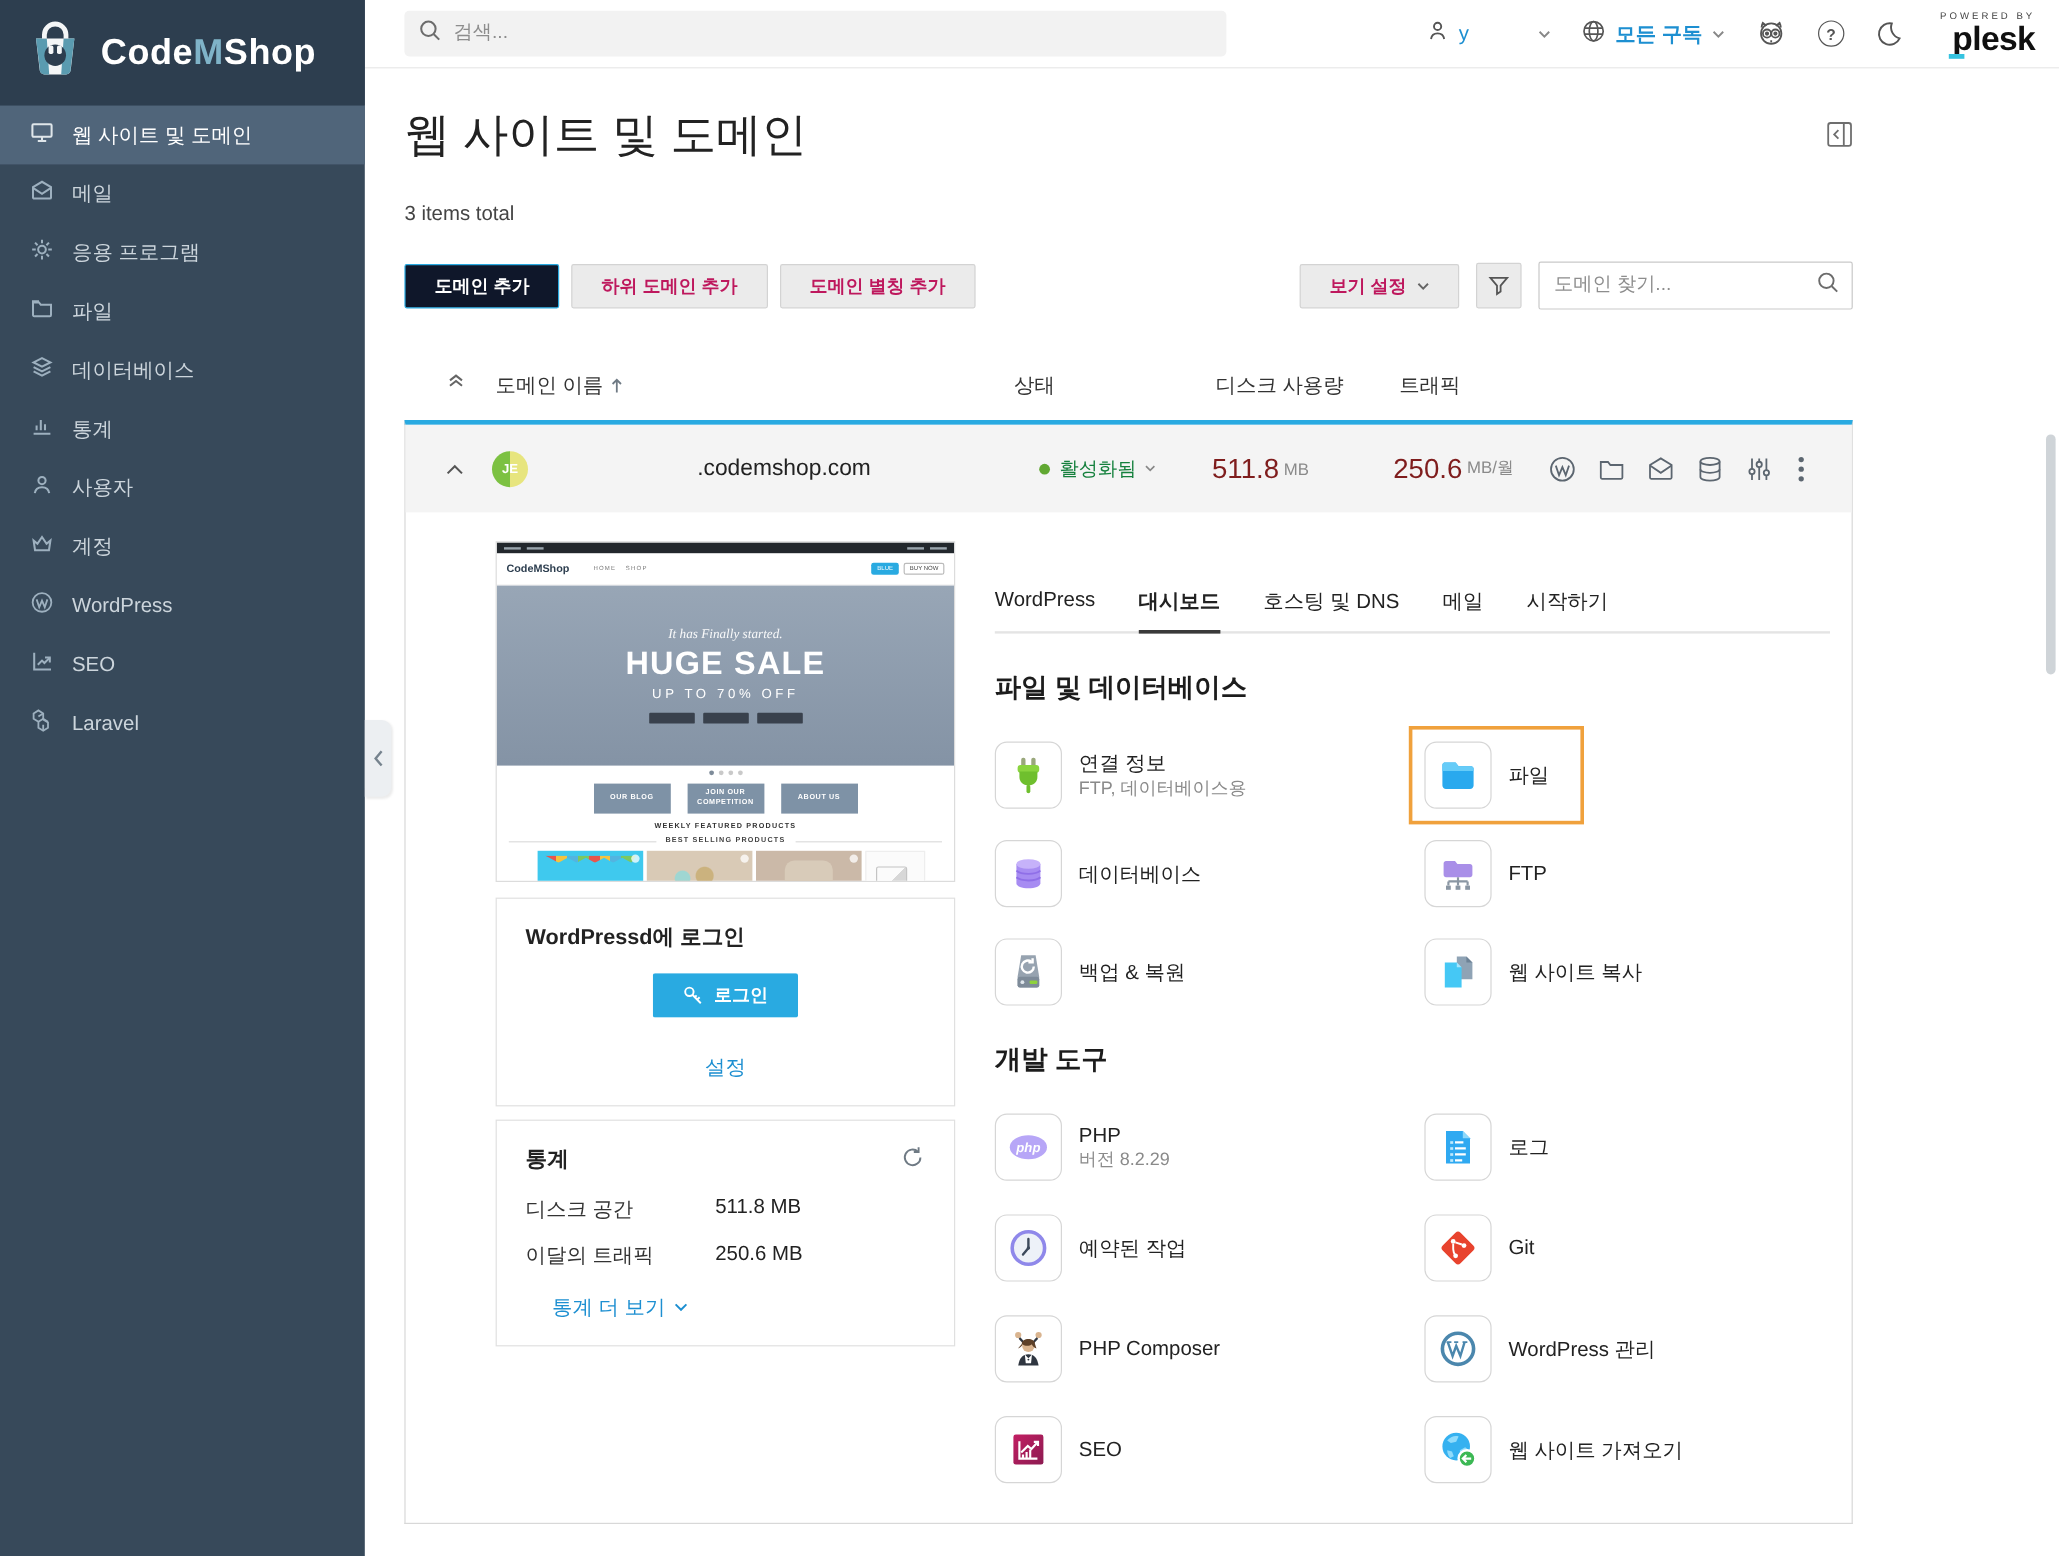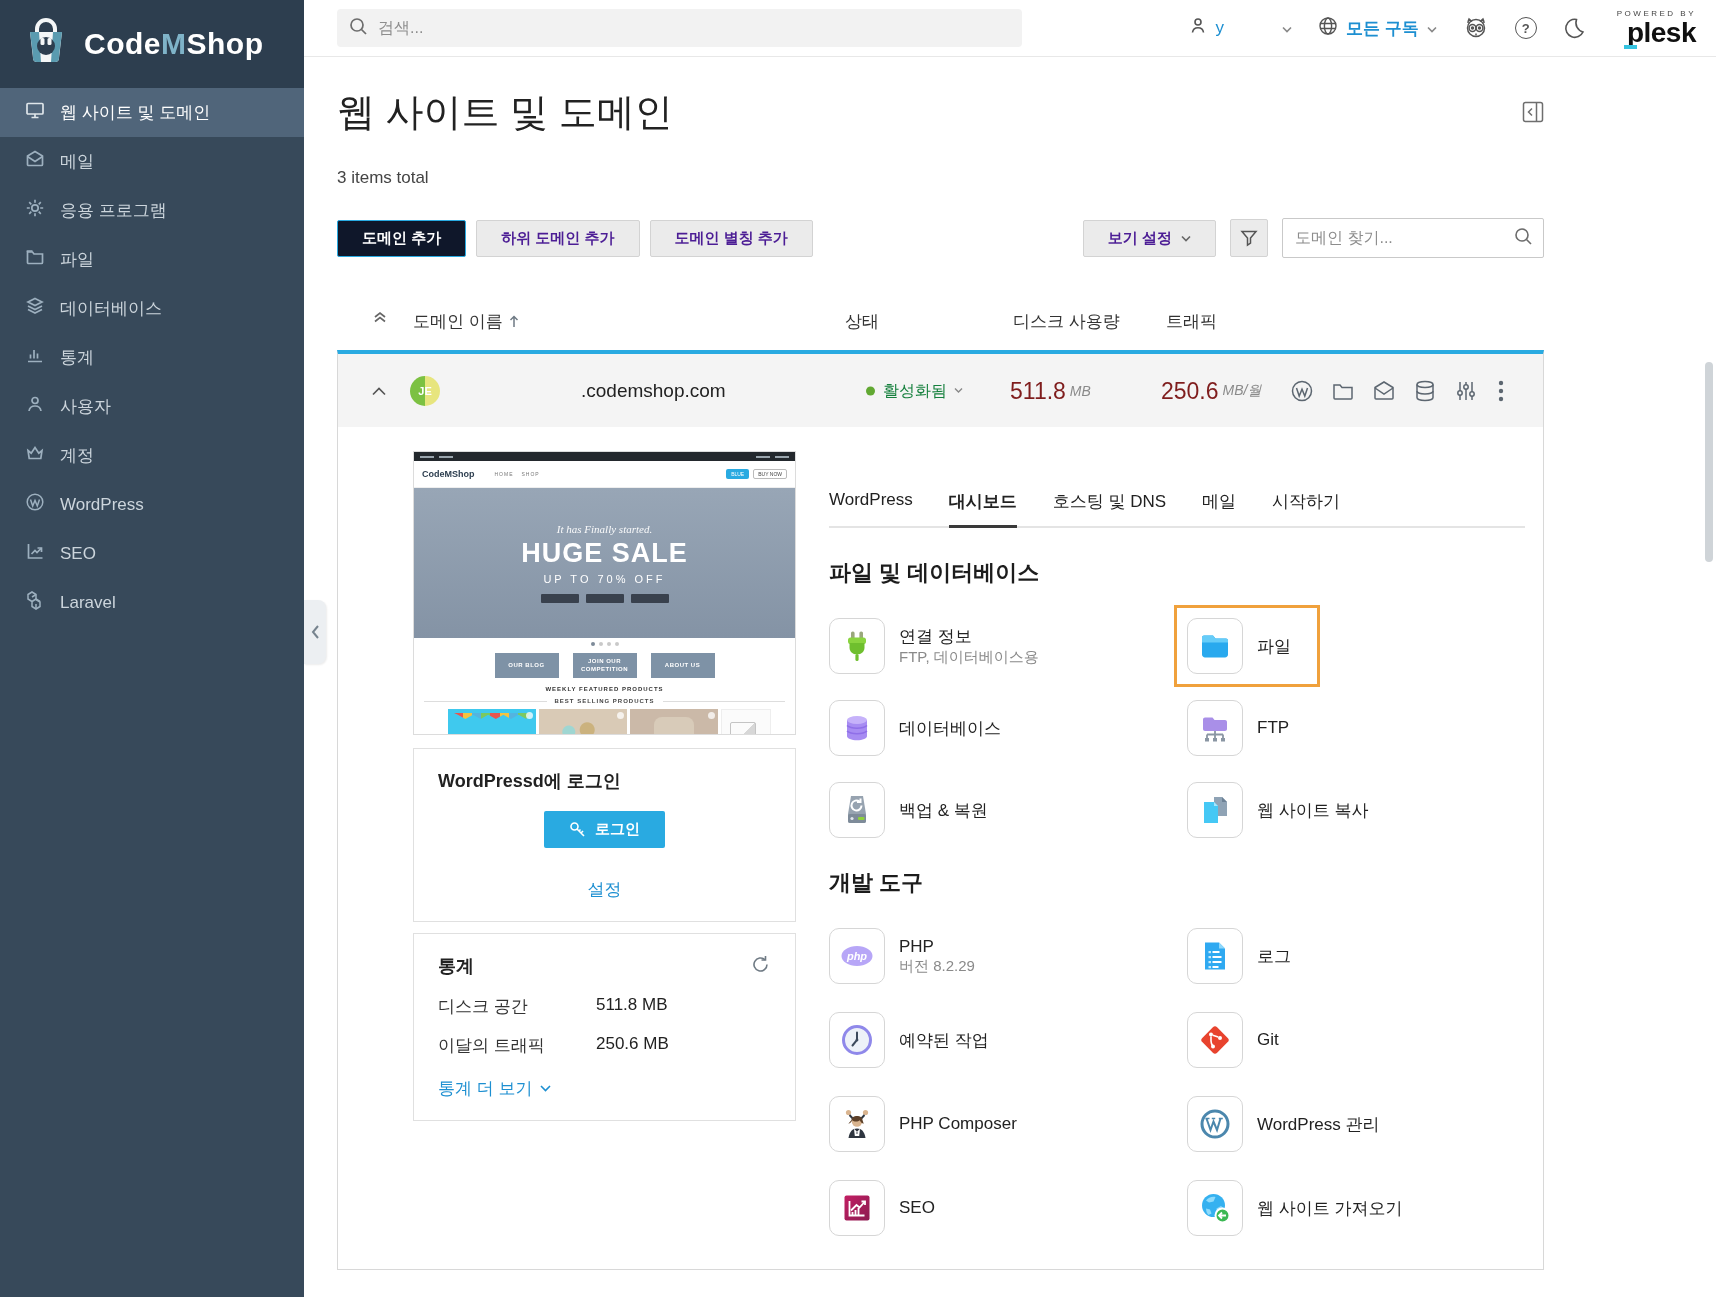--- a/index.html
+++ b/index.html
@@ -37,41 +37,41 @@
   .content { position:absolute; left:304px; top:57px; width:1412px; height:1240px; background:#fff; }
   .container { margin-left:33px; width:1207px; }
   .page-head { display:flex; align-items:flex-start; justify-content:space-between; margin-top:30px; }
   h1.page-title { font-size:38px; font-weight:500; color:#222; }
   .collapse-pane { margin-top:14px; color:#6e6e6e; cursor:pointer; }
   .items-total { margin-top:30px; font-size:17px; color:#444; }
 
   .toolbar { display:flex; align-items:center; margin-top:30px; gap:10px; }
   .btn { font-size:15px; font-weight:bold; border-radius:2px; padding:0 24px; height:37px; display:inline-flex; align-items:center; justify-content:center; cursor:pointer; border:1px solid transparent; font-family:inherit; }
   .btn-primary { background:#0f172a; color:#fff; border-color:#29aae1; }
-  .btn-gray { background:#ebebeb; color:#4c1d95; border-color:#d3d3d3; }
+  .btn-gray { background:#ebebeb; color:#be185d; border-color:#d3d3d3; }
   .toolbar-right { margin-left:auto; display:flex; align-items:center; gap:14px; }
   .btn-view { display:inline-flex; gap:9px; align-items:center; }
   .icon-btn { width:38px; height:38px; background:#ebebeb; border:1px solid #d3d3d3; border-radius:2px; display:flex; align-items:center; justify-content:center; color:#555; cursor:pointer; }
   .domain-search { width:262px; height:40px; border:1px solid #c9c9c9; border-radius:2px; display:flex; align-items:center; padding:0 10px 0 12px; background:#fff; }
   .domain-search input { border:none; outline:none; font-size:16px; width:100%; color:#333; font-family:inherit; }
   .domain-search input::placeholder { color:#8d8d8d; }
 
   .table-head { position:relative; height:24px; margin-top:52px; font-size:17px; color:#333; }
   .th { position:absolute; top:0; cursor:pointer; display:flex; align-items:center; gap:6px; }
 
   
   .domain-card { margin-top:16px; border:1px solid #d8d8d8; border-top:4px solid #29aae1; min-height:920px; background:#fff; }
   .domain-row { position:relative; height:73px; background:#f4f4f4; }
   .dr-abs { position:absolute; top:50%; transform:translateY(-50%); display:flex; align-items:center; }
   .avatar { width:30px; height:30px; border-radius:50%; background:linear-gradient(90deg,#7cc142 50%,#e7e57e 50%); color:#fff; font-size:11px; font-weight:bold; display:flex; align-items:center; justify-content:center; }
   .domain-name { font-size:19px; color:#222; cursor:pointer; }
   .status-dot { width:9px; height:9px; border-radius:50%; background:#61a832; margin-right:8px; }
   .status-text { font-size:16px; color:#15803d; margin-right:7px; }
   .metric-num { font-size:23px; color:#7f1d1d; }
-  .metric-unit { font-size:14px; color:#8a8a8a; margin-left:4px;font-style:italic; }
+  .metric-unit { font-size:14px; color:#8a8a8a; margin-left:4px; }
   .row-icons { gap:17px; color:#5c6670; }
   .row-icons > span { cursor:pointer; display:flex; }
 
   
   .card-body { display:flex; align-items:flex-start; }
   .left-col { margin:24px 0 0 75px; width:383px; flex:0 0 auto; }
   .right-col { margin:63px 18px 0 33px; flex:1; }
 
   
   .preview { border:1px solid #dcdcdc; height:284px; overflow:hidden; cursor:pointer; background:#fff; }
@@ -114,21 +114,21 @@
   .wp-card { margin-top:13px; }
   .side-card h3 { font-size:18px; font-weight:bold; color:#222; }
   .wp-actions { display:flex; align-items:center; gap:30px; margin-top:18px;flex-direction:column; }
   .btn-login { background:#29aae1; color:#fff; gap:9px; display:inline-flex; }
   .link { color:#1d8fd1; font-size:17px; cursor:pointer; text-decoration:none; }
   .stats-card { margin-top:11px; }
   .stats-head { display:flex; justify-content:space-between; align-items:flex-start; }
   .stats-row { display:flex; margin-top:16px; font-size:17px; }
   .stats-label { width:158px; color:#333; }
   .stats-value { color:#222; }
-  .stats-more { margin-top:20px; display:flex; align-items:center; gap:8px; }
+  .stats-more { margin-top:20px; display:flex; align-items:center; gap:8px;margin-left:22px; }
 
   
   .tabs { display:flex; gap:36px; border-bottom:2px solid #e4e4e4; }
   .tab { font-size:17px; color:#222; padding-bottom:13px; cursor:pointer; position:relative; }
   .tab.active { font-weight:bold; }
   .tab.active::after { content:""; position:absolute; left:0; right:0; bottom:-2px; height:3px; background:#3a3a3a; }
 
   .section-heading { font-size:22px; font-weight:bold; color:#1c1c1c; margin-top:30px; }
   .tile-grid { display:grid; grid-template-columns:358px 1fr; row-gap:26px; margin-top:30px; }
   .tile-grid.dev { row-gap:28px; }

